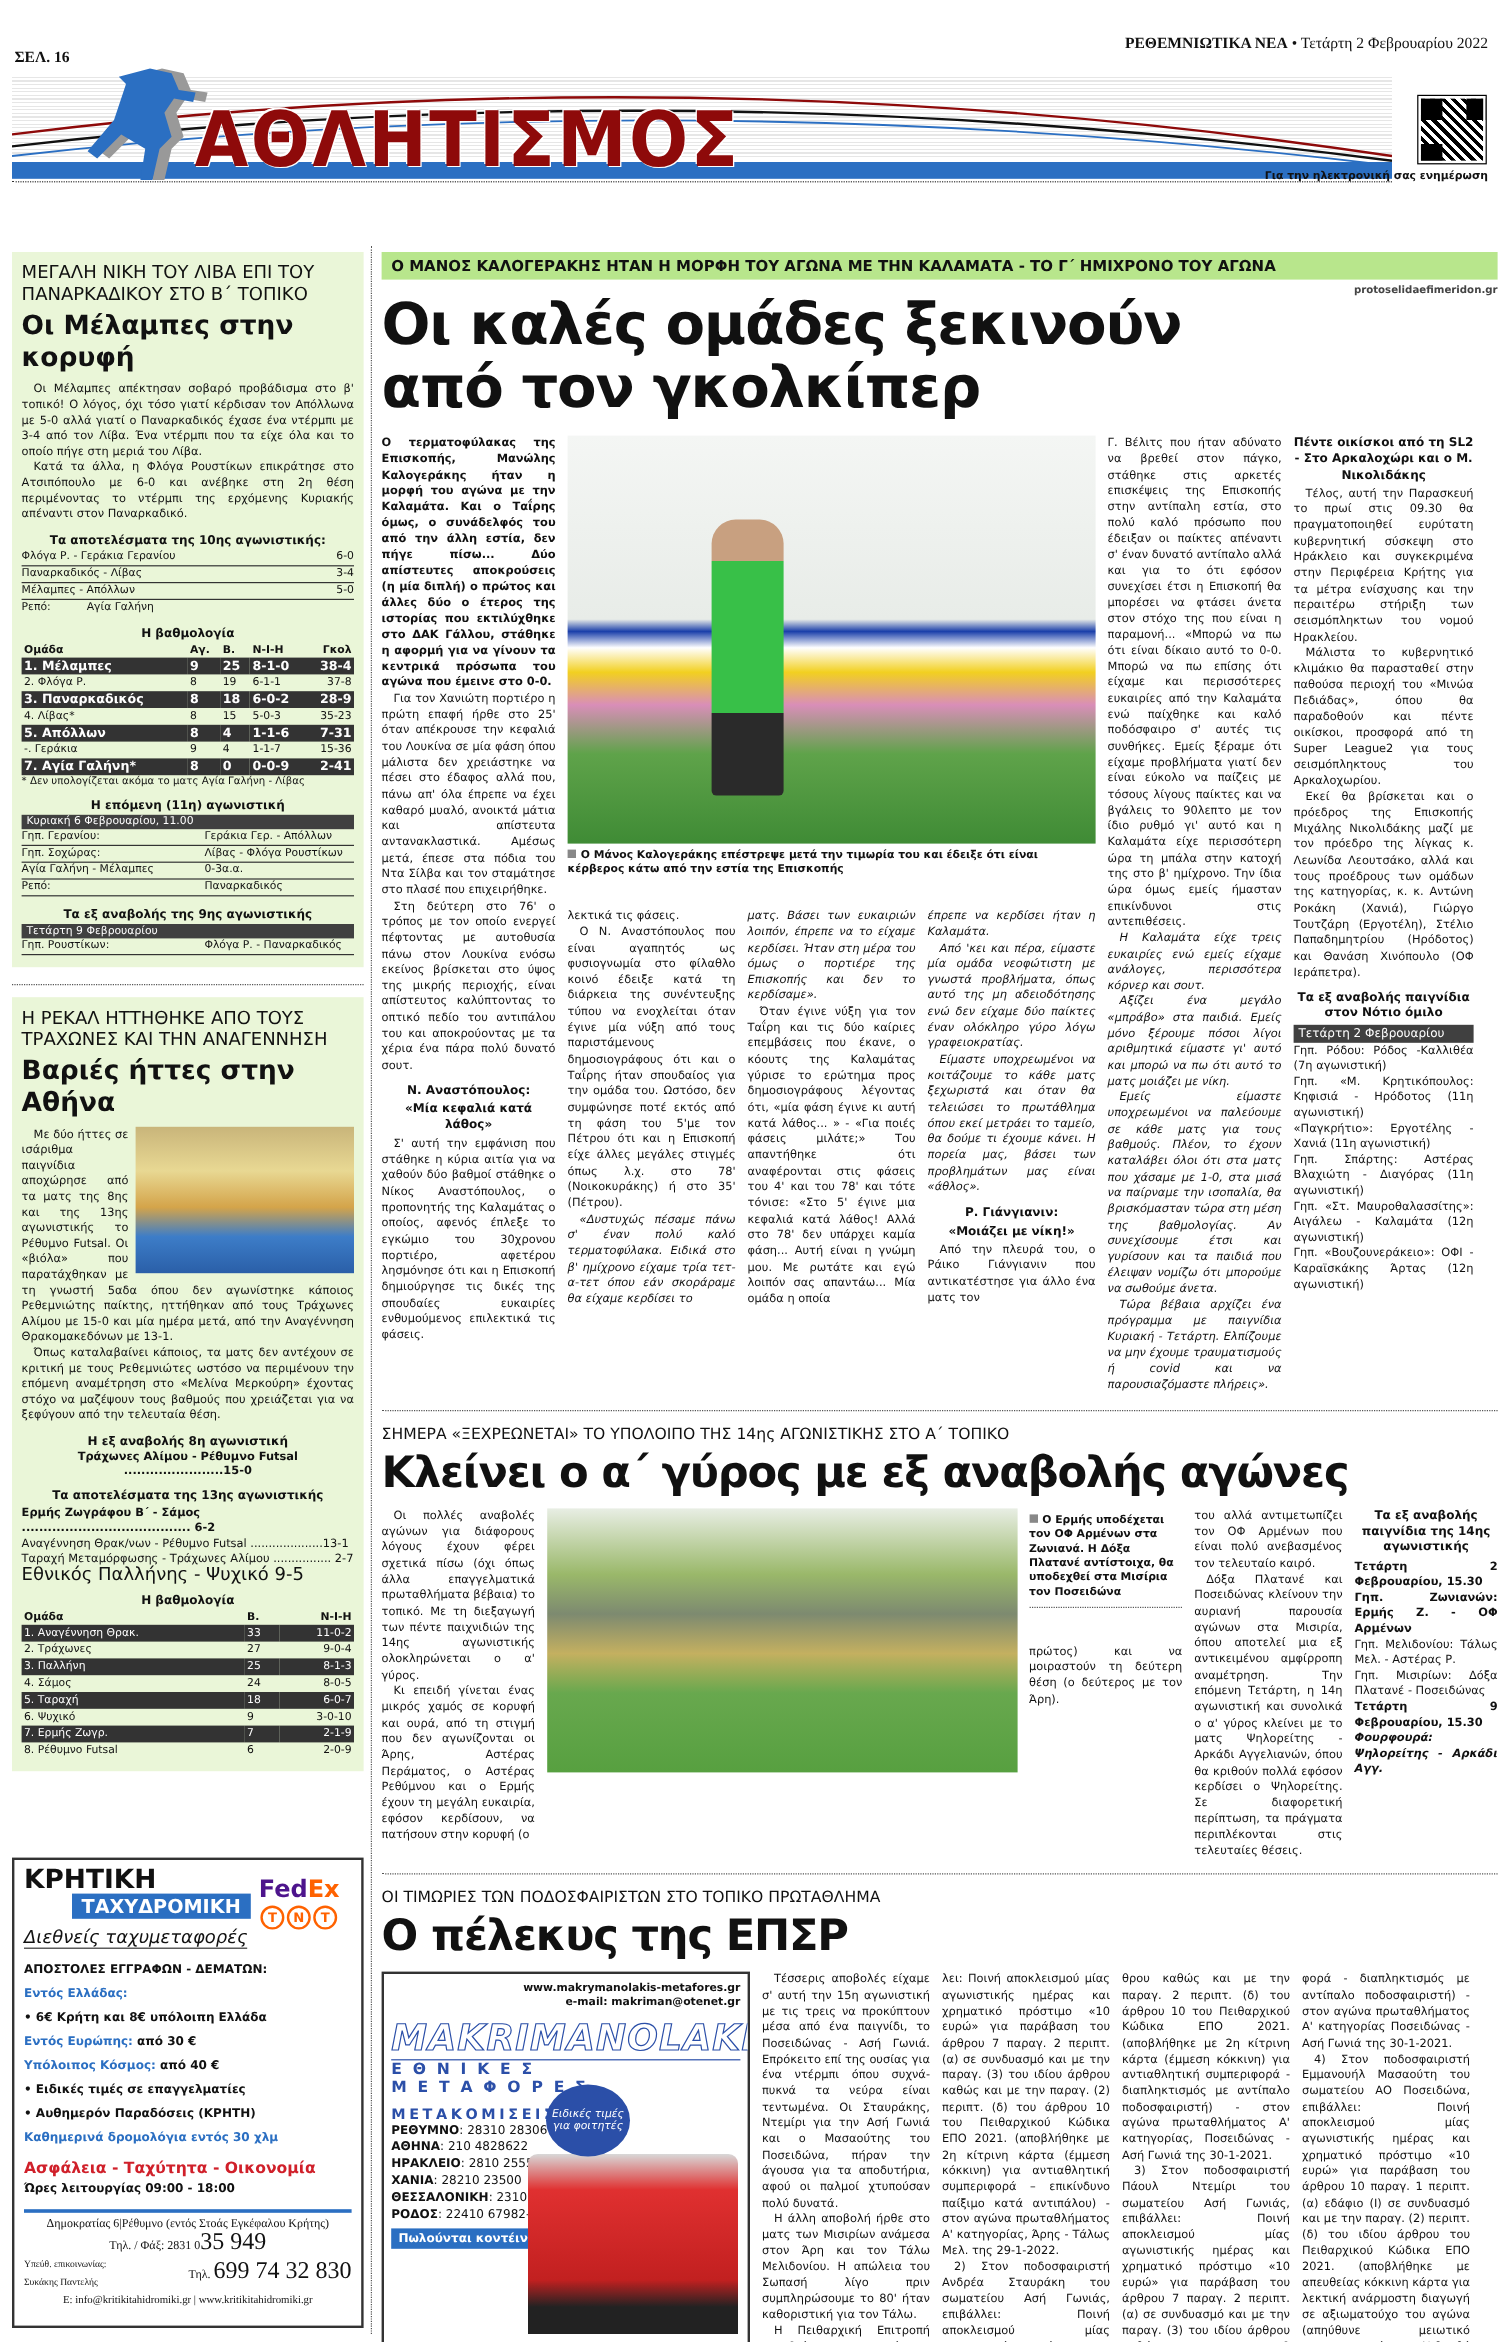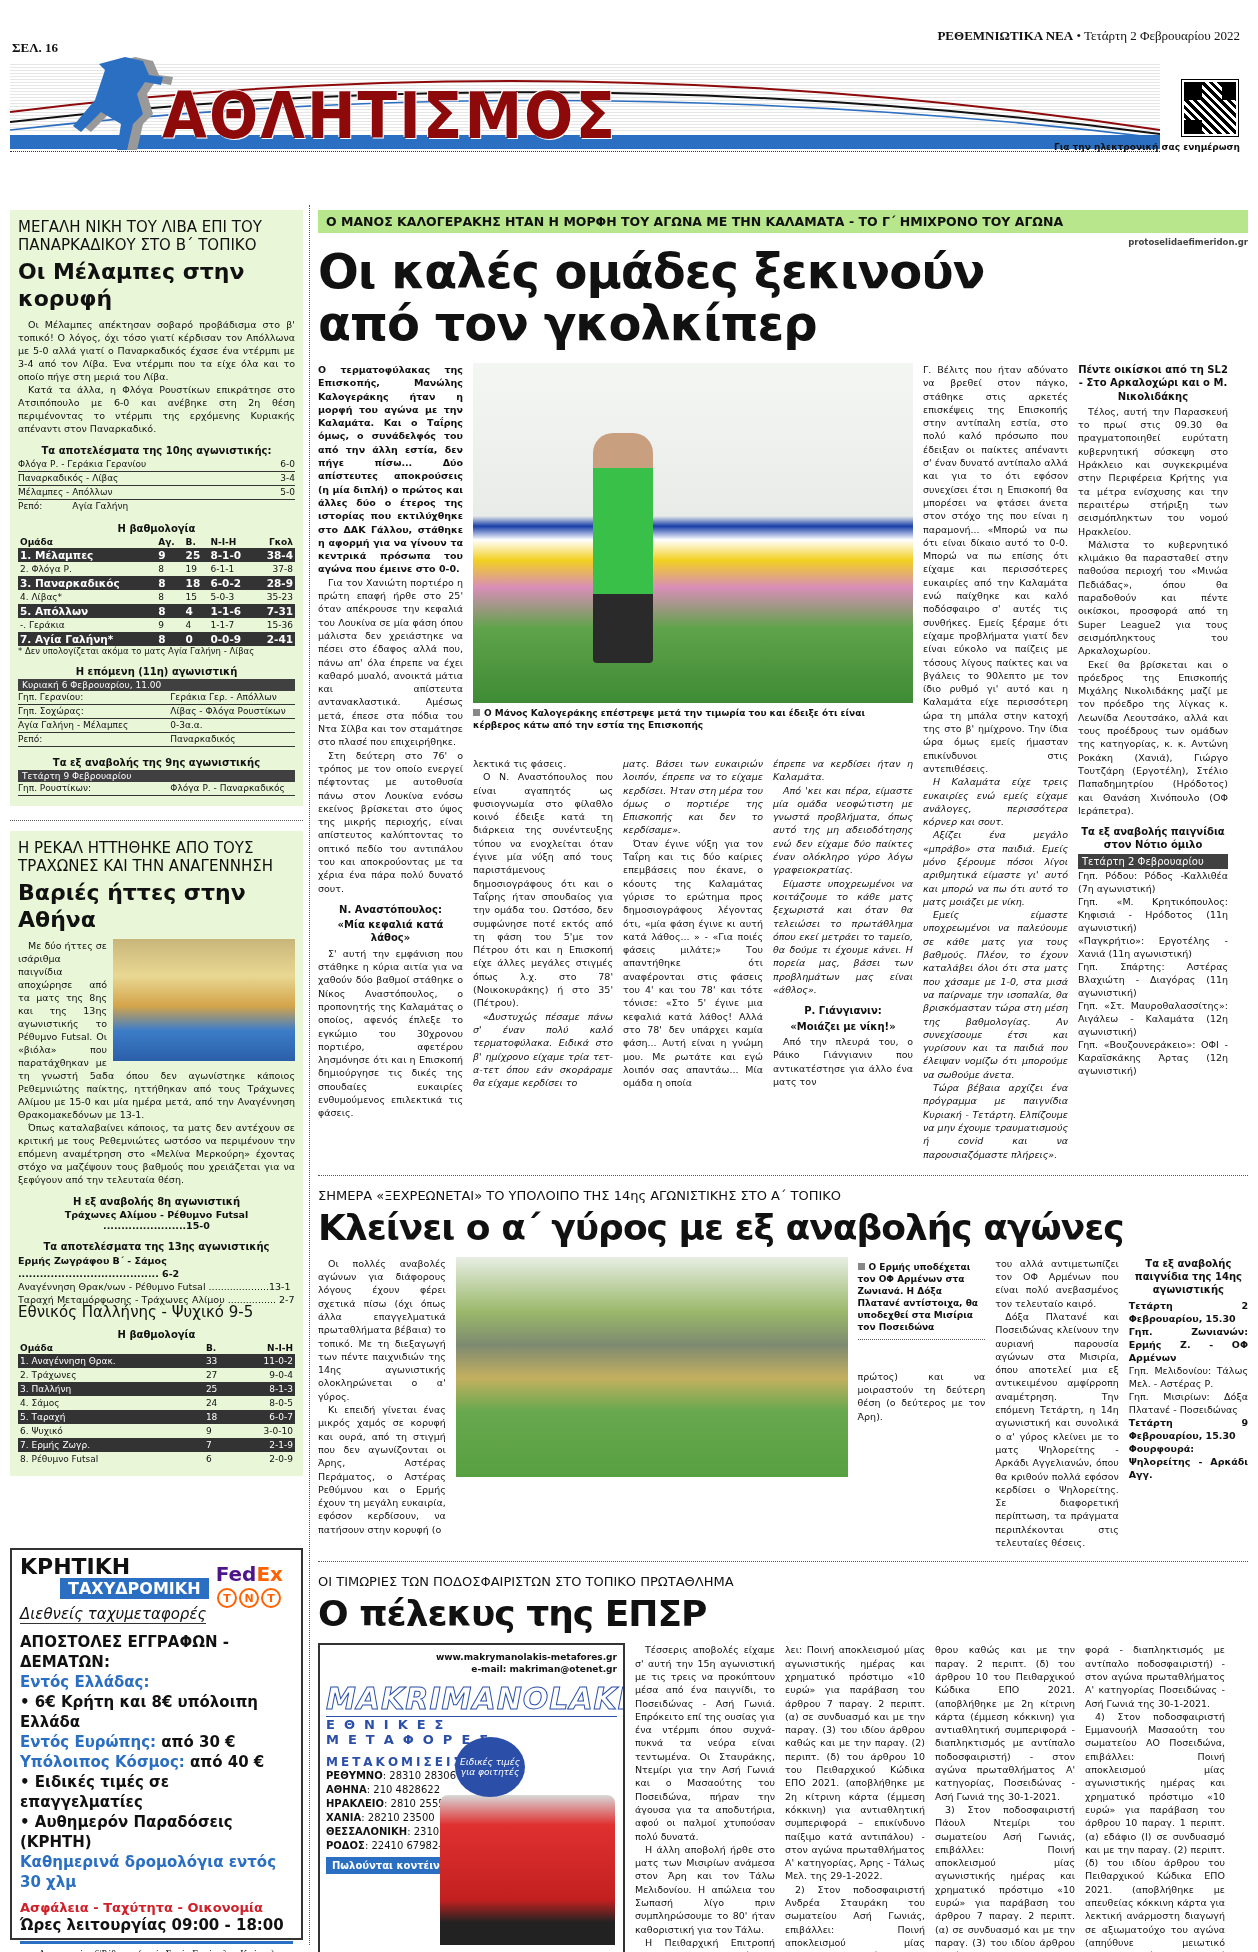--- a/index.html
+++ b/index.html
@@ -40,21 +40,21 @@
   .futsal-img { float: right; width: 182px; height: 122px; margin: 0 0 4px 6px; background: linear-gradient(180deg,#c9b57a 0%,#e8d893 30%,#d4a44a 55%,#3d7dc8 75%,#2a5fa8 100%); position: relative; }
   .ad1 { left: 10px; top: 1548px; width: 293px; height: 392px; border: 2px solid #333; padding: 6px 8px; }
   .ad1-brand { font-weight: bold; font-size: 22px; line-height: 22px; }
   .ad1-brand2 { background: #2b6fc2; color: #fff; font-weight: bold; font-size: 16px; display: inline-block; padding: 1px 8px; margin-left: 40px; }
   .fedex { position: absolute; right: 18px; top: 12px; font-weight: bold; font-size: 20px; }
   .fedex .ex { color: #ff6200; }
   .fedex .fe { color: #4d148c; }
   .tnt { position: absolute; right: 20px; top: 38px; display: flex; gap: 2px; }
   .tnt span { width: 20px; height: 20px; border: 2px solid #ff6200; border-radius: 50%; color: #ff6200; font-size: 11px; font-weight: bold; display: flex; align-items: center; justify-content: center; }
   .ad1 .tagline { font-style: italic; font-size: 15px; border-bottom: 1px solid #333; display: inline-block; margin: 6px 0 8px; }
-  .ad1 .l { font-size: 15px; font-weight: bold; line-height: 20px; }
+  .ad1 .l { font-size: 10px; font-weight: bold; line-height: 20px; }
   .ad1 .blue { color: #2b6fc2; }
   .ad1 .red { color: #d0202a; font-size: 13px; font-weight: bold; margin-top: 8px; }
   .ad1 .foot { border-top: 3px solid #2b6fc2; margin-top: 6px; padding-top: 2px; font-family: "Liberation Serif", serif; font-size: 10px; text-align: center; line-height: 15px; }
   .ad1 .big { font-size: 20px; }
 
   .center { left: 318px; top: 210px; width: 930px; }
   .kicker-bar { background: #b8e68c; font-weight: bold; font-size: 12.5px; padding: 4px 8px; }
   .credit { text-align: right; font-size: 8.5px; font-weight: bold; color: #444; margin-top: 4px; }
   .headline-lg { font-weight: bold; font-size: 48px; line-height: 56px; letter-spacing: -1px; margin-top: -4px; }
   .cols { display: flex; gap: 10px; }
@@ -419,21 +419,21 @@
       <p>Δόξα Πλατανέ και Ποσειδώνας κλείνουν την αυριανή παρουσία αγώνων στα Μισιρία, όπου αποτελεί μια εξ αντικειμένου αμφίρροπη αναμέτρηση. Την επόμενη Τετάρτη, η 14η αγωνιστική και συνολικά ο α' γύρος κλείνει με το ματς Ψηλορείτης - Αρκάδι Αγγελιανών, όπου θα κριθούν πολλά εφόσον κερδίσει ο Ψηλορείτης. Σε διαφορετική περίπτωση, τα πράγματα περιπλέκονται στις τελευταίες θέσεις.</p>
     </div>
     <div class="col" style="width:140px;">
       <h4 style="margin-top:0">Τα εξ αναβολής παιγνίδια της 14ης αγωνιστικής</h4>
       <div id="secondFixtures">
           <div style="font-size: 9.5px; line-height: 13px; font-weight: bold;">Τετάρτη 2 Φεβρουαρίου, 15.30</div>
           <div style="font-size: 9.5px; line-height: 13px; font-weight: bold;">Γηπ. Ζωνιανών: Ερμής Ζ. - ΟΦ Αρμένων</div>
           <div style="font-size: 9.5px; line-height: 13px;">Γηπ. Μελιδονίου: Τάλως Μελ. - Αστέρας Ρ.</div>
           <div style="font-size: 9.5px; line-height: 13px;">Γηπ. Μισιρίων: Δόξα Πλατανέ - Ποσειδώνας</div>
           <div style="font-size: 9.5px; line-height: 13px; font-weight: bold;">Τετάρτη 9 Φεβρουαρίου, 15.30</div>
-          <div style="font-size: 9.5px; line-height: 13px; font-weight: bold;">Φουρφουρά: Ψηλορείτης - Αρκάδι Αγγ.</div>
+          <div style="font-size: 9.5px; line-height: 13px; font-weight: bold; font-style: italic;">Φουρφουρά: Ψηλορείτης - Αρκάδι Αγγ.</div>
         </div>
     </div>
   </div>
 
   <div class="divider-dots" style="margin:12px 0 0;"></div>
 
   <div class="sec2-kicker">ΟΙ ΤΙΜΩΡΙΕΣ ΤΩΝ ΠΟΔΟΣΦΑΙΡΙΣΤΩΝ ΣΤΟ ΤΟΠΙΚΟ ΠΡΩΤΑΘΛΗΜΑ</div>
   <div class="headline-md">Ο πέλεκυς της ΕΠΣΡ</div>
   <div class="cols" style="margin-top:8px;">
     <div class="ad2">

